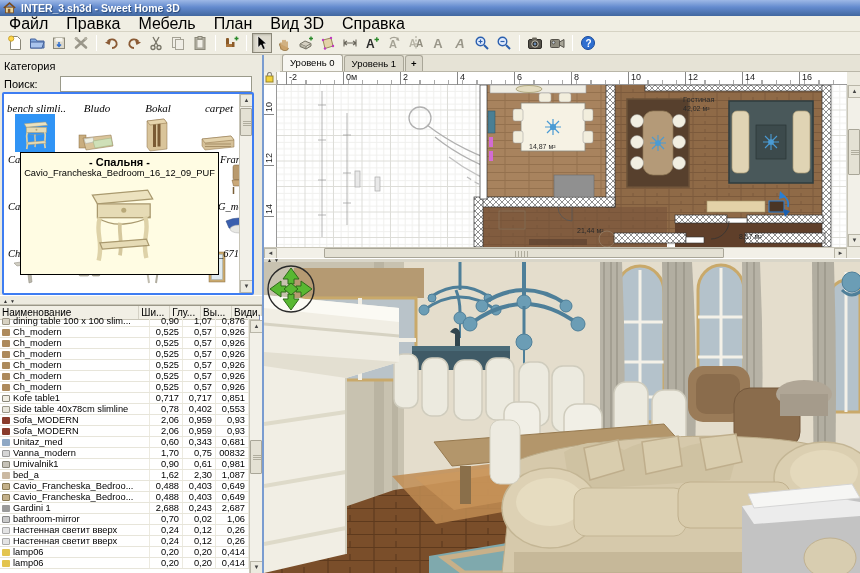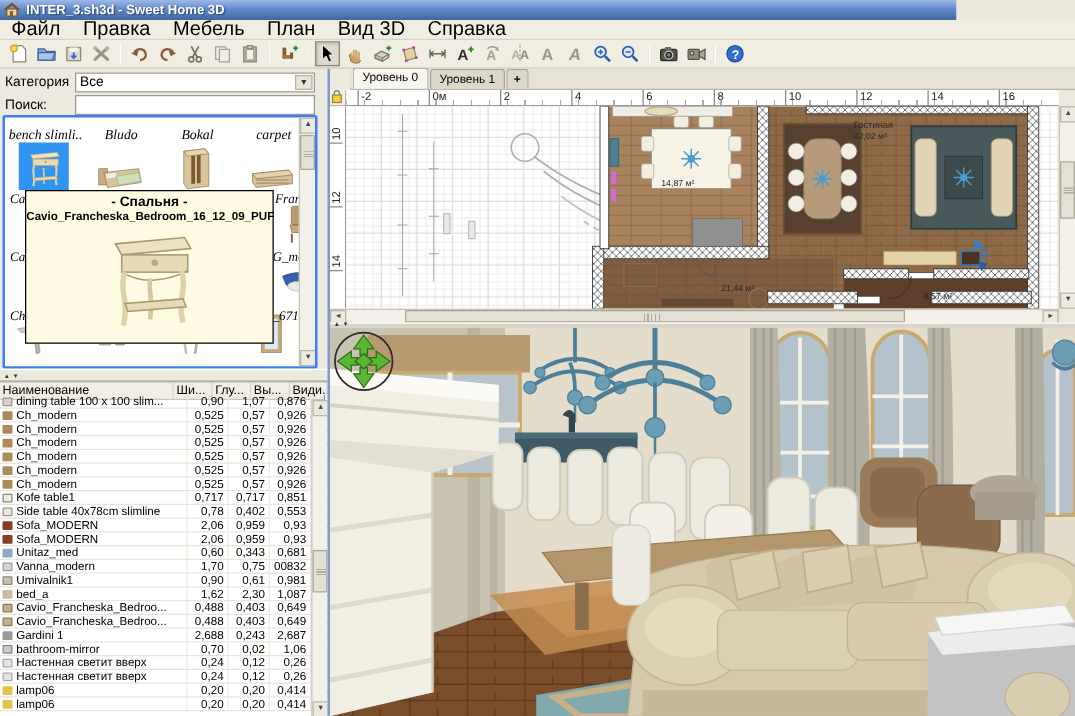--- a/index.html
+++ b/index.html
@@ -1,20 +1,20 @@
 <!DOCTYPE html>
 <html><head>
 <meta charset="utf-8">
 <style>
   *{margin:0;padding:0;box-sizing:border-box}
   html,body{width:860px;height:573px;overflow:hidden}
   body{font-family:"Liberation Sans",sans-serif;background:#ece9dc;position:relative;font-size:11px;color:#000}
   .abs{position:absolute}
   
-  #titlebar{left:0;top:0;width:765px;height:16px;background:linear-gradient(#9db8e6,#638ace 45%,#41679f);display:flex;align-items:center;padding-left:3px}
+  #titlebar{left:0;top:0;width:860px;height:16px;background:linear-gradient(#9db8e6,#638ace 45%,#41679f);display:flex;align-items:center;padding-left:3px}
   #titlebar .ticon{width:13px;height:12px;margin-right:5px}
   #titlebar .ttext{color:#fff;font-weight:bold;font-size:10.5px;text-shadow:1px 1px 1px #2a4a7a;white-space:nowrap}
   
   #menubar{left:0;top:16px;width:860px;height:16px;background:#f0eee3;border-bottom:1px solid #d6d3c4;display:flex;align-items:center}
   .menu-item{padding:1px 9px;font-size:16px;cursor:default}
   
   #toolbar{left:0;top:32px;width:860px;height:23px;background:#f0eee3;border-bottom:1px solid #c9c6b8;display:flex;align-items:center;padding-left:4px}
   .tbtn{width:20px;height:20px;display:flex;align-items:center;justify-content:center;margin:0 1px;border:1px solid transparent}
   .tbtn svg{width:16px;height:16px}
   .tbtn.pressed{border:1px solid #8a8778;background:#dedbce;box-shadow:inset 1px 1px 2px #b8b5a8}
@@ -37,21 +37,21 @@
   .i-r3l{left:4px;top:107px}.i-r3r{left:214px;top:107px}
   .i-r4l{left:4px;top:154px}.i-r4r{left:214px;top:154px}
   .sidethumb{position:absolute}
   #cat-scroll{position:absolute;right:0;top:0;width:13px;height:199px;background:#f2f0e8;border-left:1px solid #c9c6b8}
   .sb-btn{width:13px;height:13px;background:#eceadf;border:1px solid #b9b6a8;font-size:6px;text-align:center;line-height:11px;color:#444}
   .sb-thumb{position:absolute;left:0;width:12px;background:#e4e1d4;border:1px solid #a9a698;border-radius:1px}
   .grip{position:absolute;left:2px;top:45%;width:8px;height:5px;background:repeating-linear-gradient(#b0ad9e 0 1px,transparent 1px 2px)}
   
   #tooltip{position:absolute;left:16px;top:58px;width:199px;height:123px;background:#fffce3;border:1px solid #000;z-index:40;text-align:center}
   #tooltip .l1{font-weight:bold;font-size:11px;margin-top:3px}
-  #tooltip .l2{font-weight:bold;font-size:9.3px;white-space:nowrap}
+  #tooltip .l2{font-weight:normal;font-size:9.3px;white-space:nowrap}
   
   .hsplit{position:absolute;left:0;width:262px;height:10px;background:#eceadf;border-top:1px solid #fff;border-bottom:1px solid #c9c6b8}
   .split-tri{position:absolute;left:3px;top:2px;font-size:5px;color:#333;letter-spacing:2px}
   
   #furn-table{left:0;top:250px;width:262px;height:268px;background:#fff;border-top:1px solid #9a9788;overflow:hidden}
   .thead{display:flex;height:14px;background:#f1efe5;border-bottom:1px solid #c9c6b8;font-size:10px}
   .thead span{border-right:1px solid #d5d2c6;padding:1px 2px;overflow:hidden;white-space:nowrap}
   .c-name{width:150px}.c-num{width:33px;text-align:left}.c-chk{width:32px}
   #tbody{height:254px;overflow:hidden;margin-top:-4px;width:296px}
   .trow{display:flex;height:11px;font-size:9.3px;align-items:center;border-bottom:1px solid #e7e5da}
@@ -271,21 +271,20 @@
       <svg viewBox="0 0 16 16">
         <circle cx="8" cy="8" r="6.5" fill="#2f6fd0" stroke="#1a4a9a"></circle>
         <text x="5.4" y="12" font-size="10" font-weight="bold" fill="#fff">?</text>
       </svg>
     </span>
 </div>
 
 <div id="left-panel" class="abs">
   <div class="frow" style="top:2px">
     <label>Категория</label>
-    <span class="combo"><span>Все</span><span class="arr">▼</span></span>
   </div>
   <div class="frow" style="top:20px">
     <label>Поиск:</label>
     <input class="tfield" value="" style="">
   </div>
 
   <div id="catalog" class="abs">
     <div>
 
     <span class="cat-label" style="--i: 0;">bench slimli...</span>

